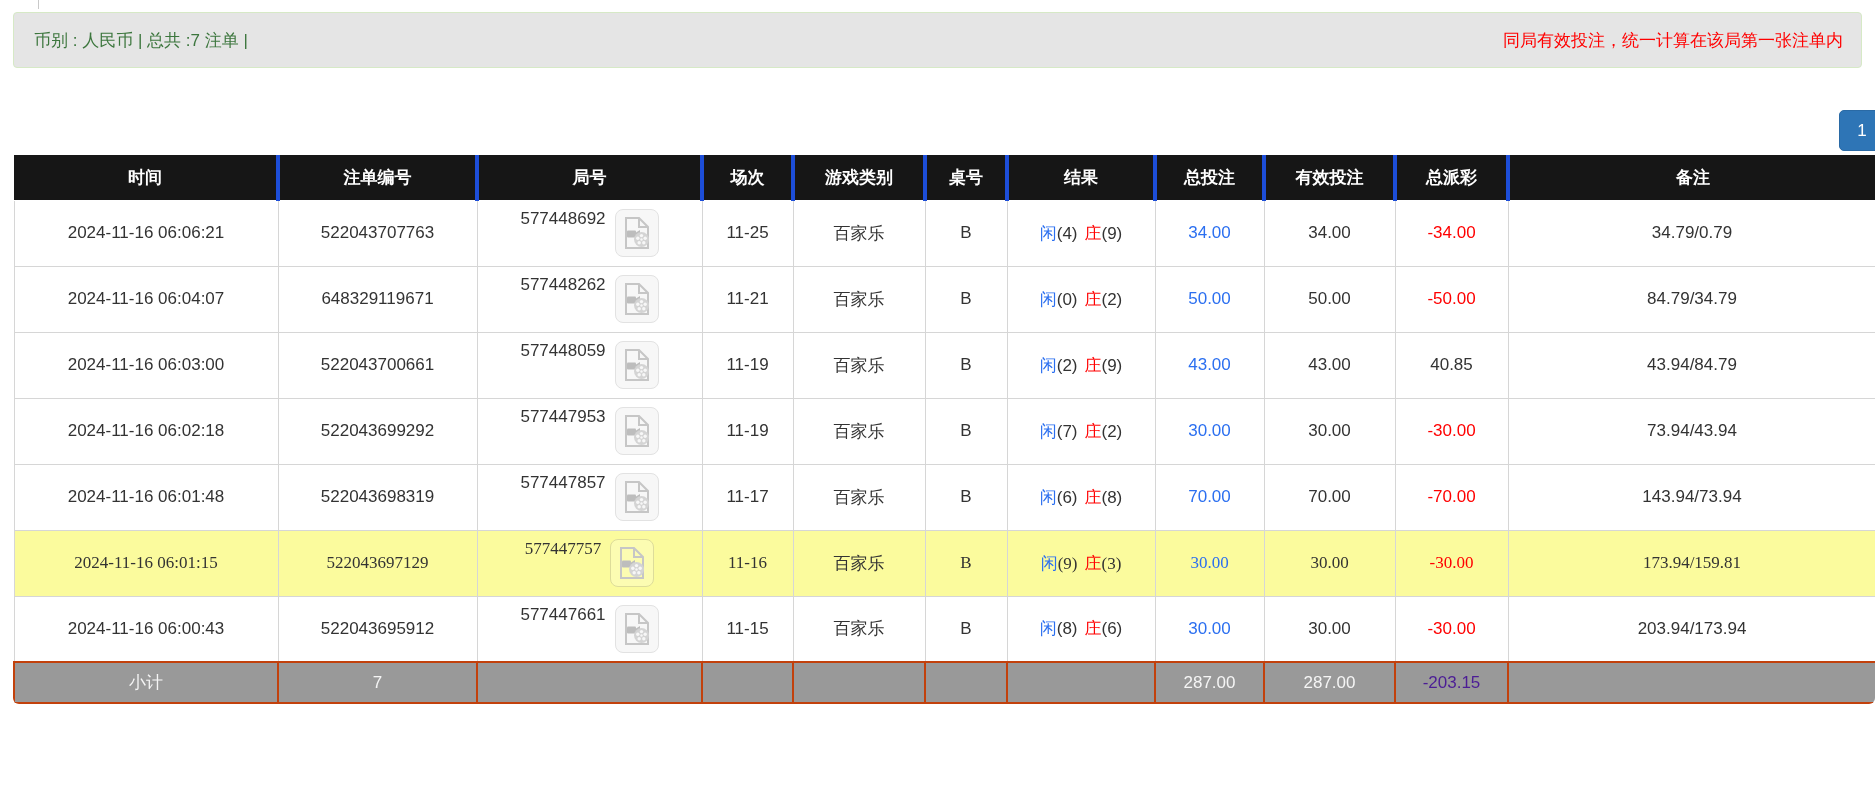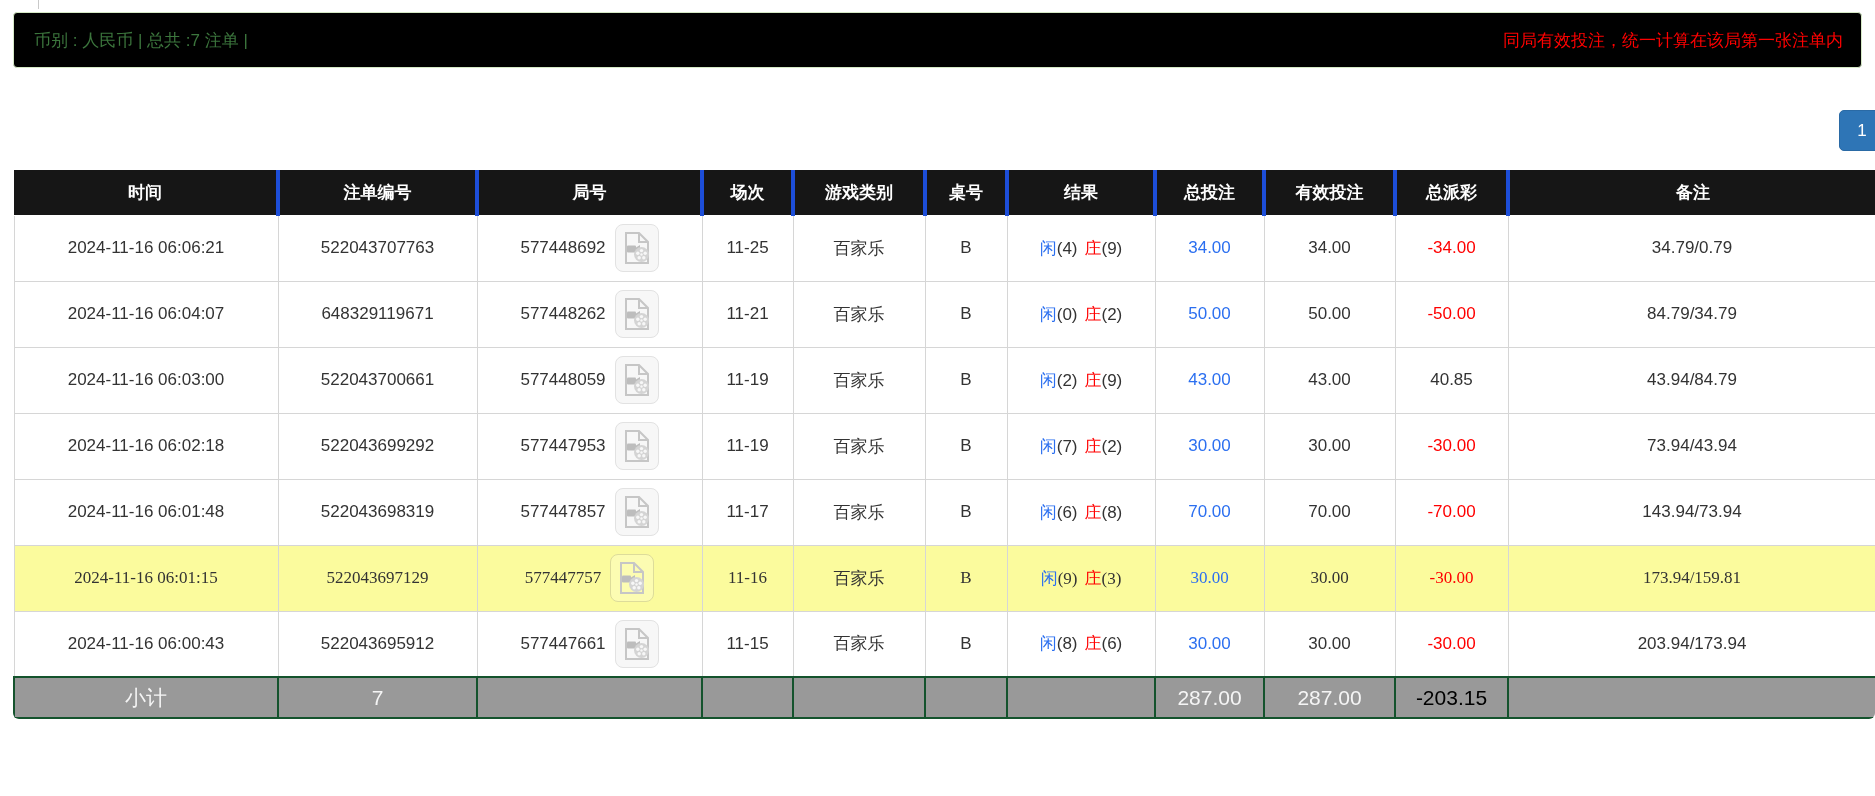--- a/index.html
+++ b/index.html
@@ -7,71 +7,71 @@
   body { font-family:"Liberation Sans","DejaVu Sans",sans-serif; }
   #screen {
     position:relative; width:1875px; height:796px; background:#fff; overflow:hidden;
   }
   
   .top-artifact { position:absolute; left:38px; top:0; width:1px; height:9px; background:#c9c9c9; }
 
   
   .banner {
     position:absolute; left:13px; top:12px; width:1849px; height:56px;
-    background:#000000; border:1px solid #d6e9c6; border-radius:4px;
+    background:#e5e5e5; border:1px solid #d6e9c6; border-radius:4px;
     display:flex; align-items:center; justify-content:space-between;
     padding:0 18px 0 20px; font-size:17px;
   }
   .banner .left  { color:#3c763d; }
   .banner .right { color:#ff0000; }
 
   
   .page-btn {
     position:absolute; left:1839px; top:110px; width:46px; height:41px;
     background:#2e75b6; border:1px solid #2a6aa5; border-radius:5px;
     color:#fff; font-size:17px; display:flex; align-items:center; justify-content:center;
     cursor:pointer;
   }
 
   
-  .table-wrap { position:absolute; left:13px; top:170px; width:1862px; border-radius:0 0 6px 6px; overflow:hidden; }
+  .table-wrap { position:absolute; left:13px; top:155px; width:1862px; border-radius:0 0 6px 6px; overflow:hidden; }
   table { width:1862px; table-layout:fixed; border-collapse:collapse; }
   th {
     background:#161616; color:#fff; font-weight:bold; font-size:17px;
     height:45px; text-align:center; vertical-align:middle;
     border-left:4px solid #1d4ed8; border-bottom:1px solid #fff;
   }
   th:first-child { border-left:none; }
   tbody td {
     height:66px; background:#fff; border:1px solid #d6d6d6;
     text-align:center; vertical-align:middle; font-size:17px; color:#333;
   }
   tr.highlight td { background:#fbfb9d;font-family:Liberation Serif, serif; }
-  .round-cell-inner { display:flex; align-items:center; justify-content:center; gap:9px; }
+  .round-cell-inner { display:flex; justify-content:center; gap:9px; }
   .video-btn {
     width:44px; height:48px; border:1px solid #e2e2e2; border-radius:8px;
     background:#f7f7f7; display:inline-flex; align-items:center; justify-content:center;
     cursor:pointer; padding:0;
   }
   tr.highlight .video-btn { background:rgba(255,255,255,0.22); border-color:#ddd F; }
   tr.highlight .video-btn { border-color:#dddc9a; }
   .res-p { color:#2b6ff0; }
   .res-b { color:#ff0000; margin-left:7px; }
   .res-s { color:#333; }
   .bet-link { color:#2b6ff0; text-decoration:none; cursor:pointer; }
   td.c-payout { color:#333; }
   td.c-payout.neg { color:#ff0000; }
 
   
   tfoot td {
-    height:41px; background:#999999; border:2px solid #14532d;
-    text-align:center; vertical-align:middle; font-size:21px; color:#f5f5f5;
+    height:41px; background:#999999; border:2px solid #c2410c;
+    text-align:center; vertical-align:middle; font-size:17px; color:#f5f5f5;
   }
   tfoot td.c-payout { color:#f5f5f5; }
-  tfoot td.c-payout.neg { color:#000000; }
+  tfoot td.c-payout.neg { color:#4c1d95; }
 </style>
 </head>
 <body>
 
 <div id="screen">
 
   <div class="top-artifact"></div>
 
   <div class="banner">
     <span class="left">币别 : 人民币 | 总共 :7 注单 |</span>

